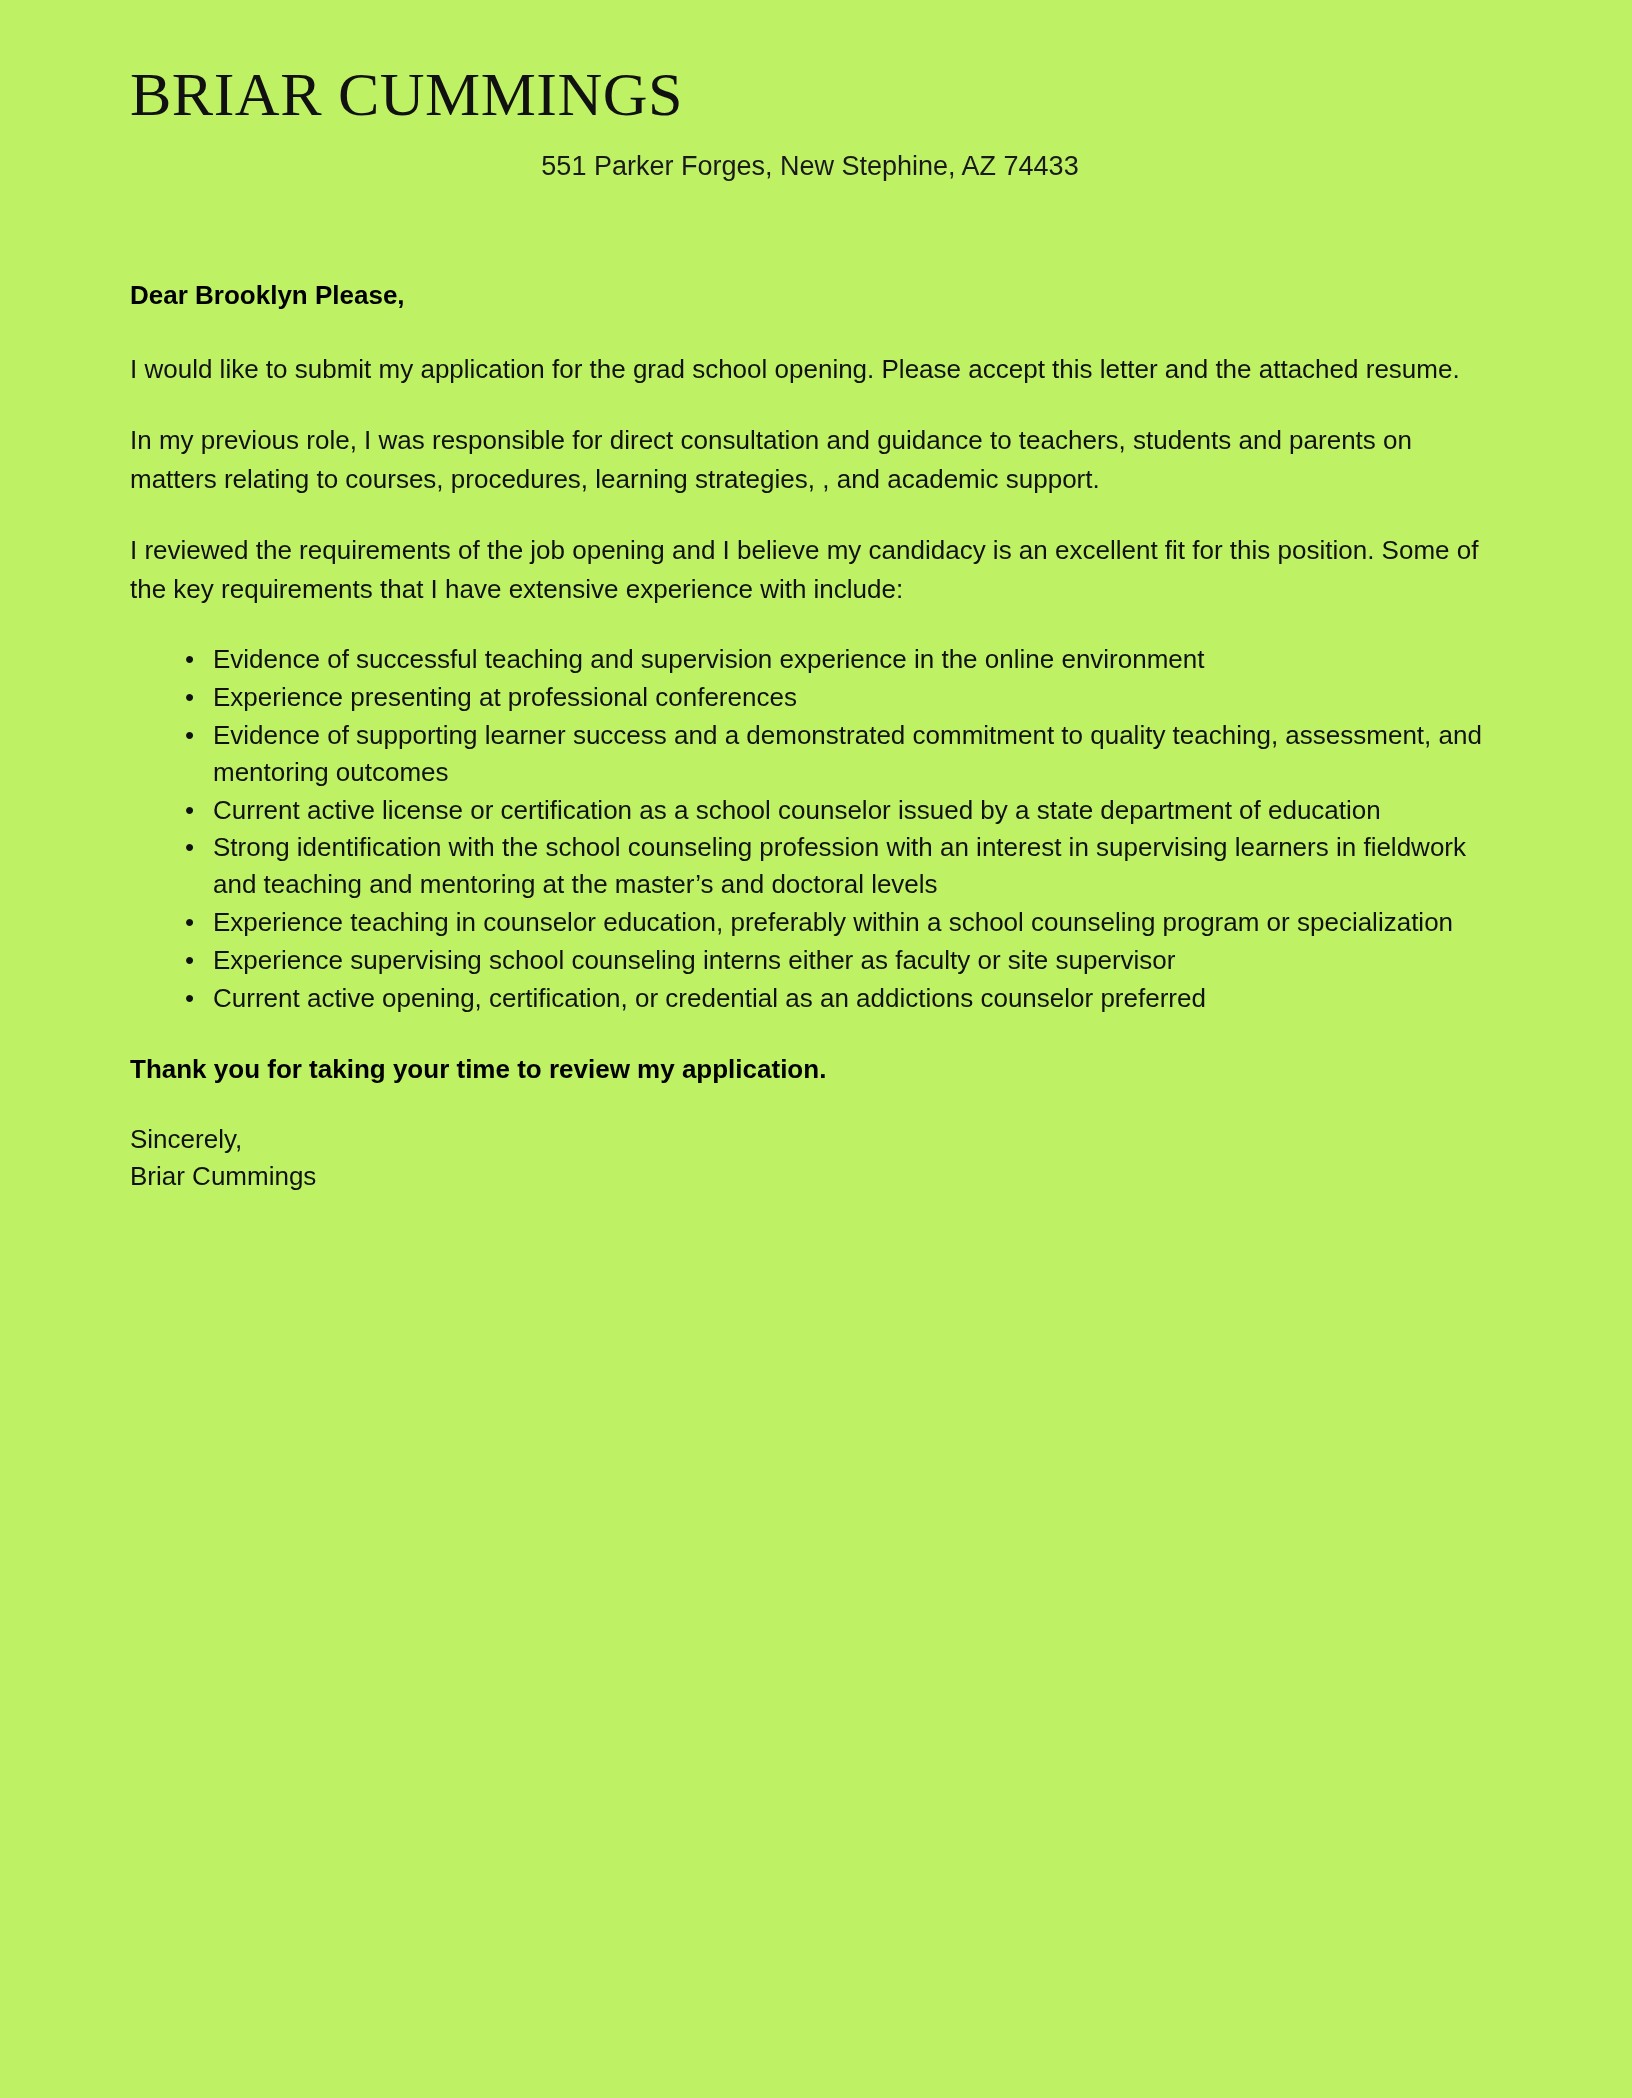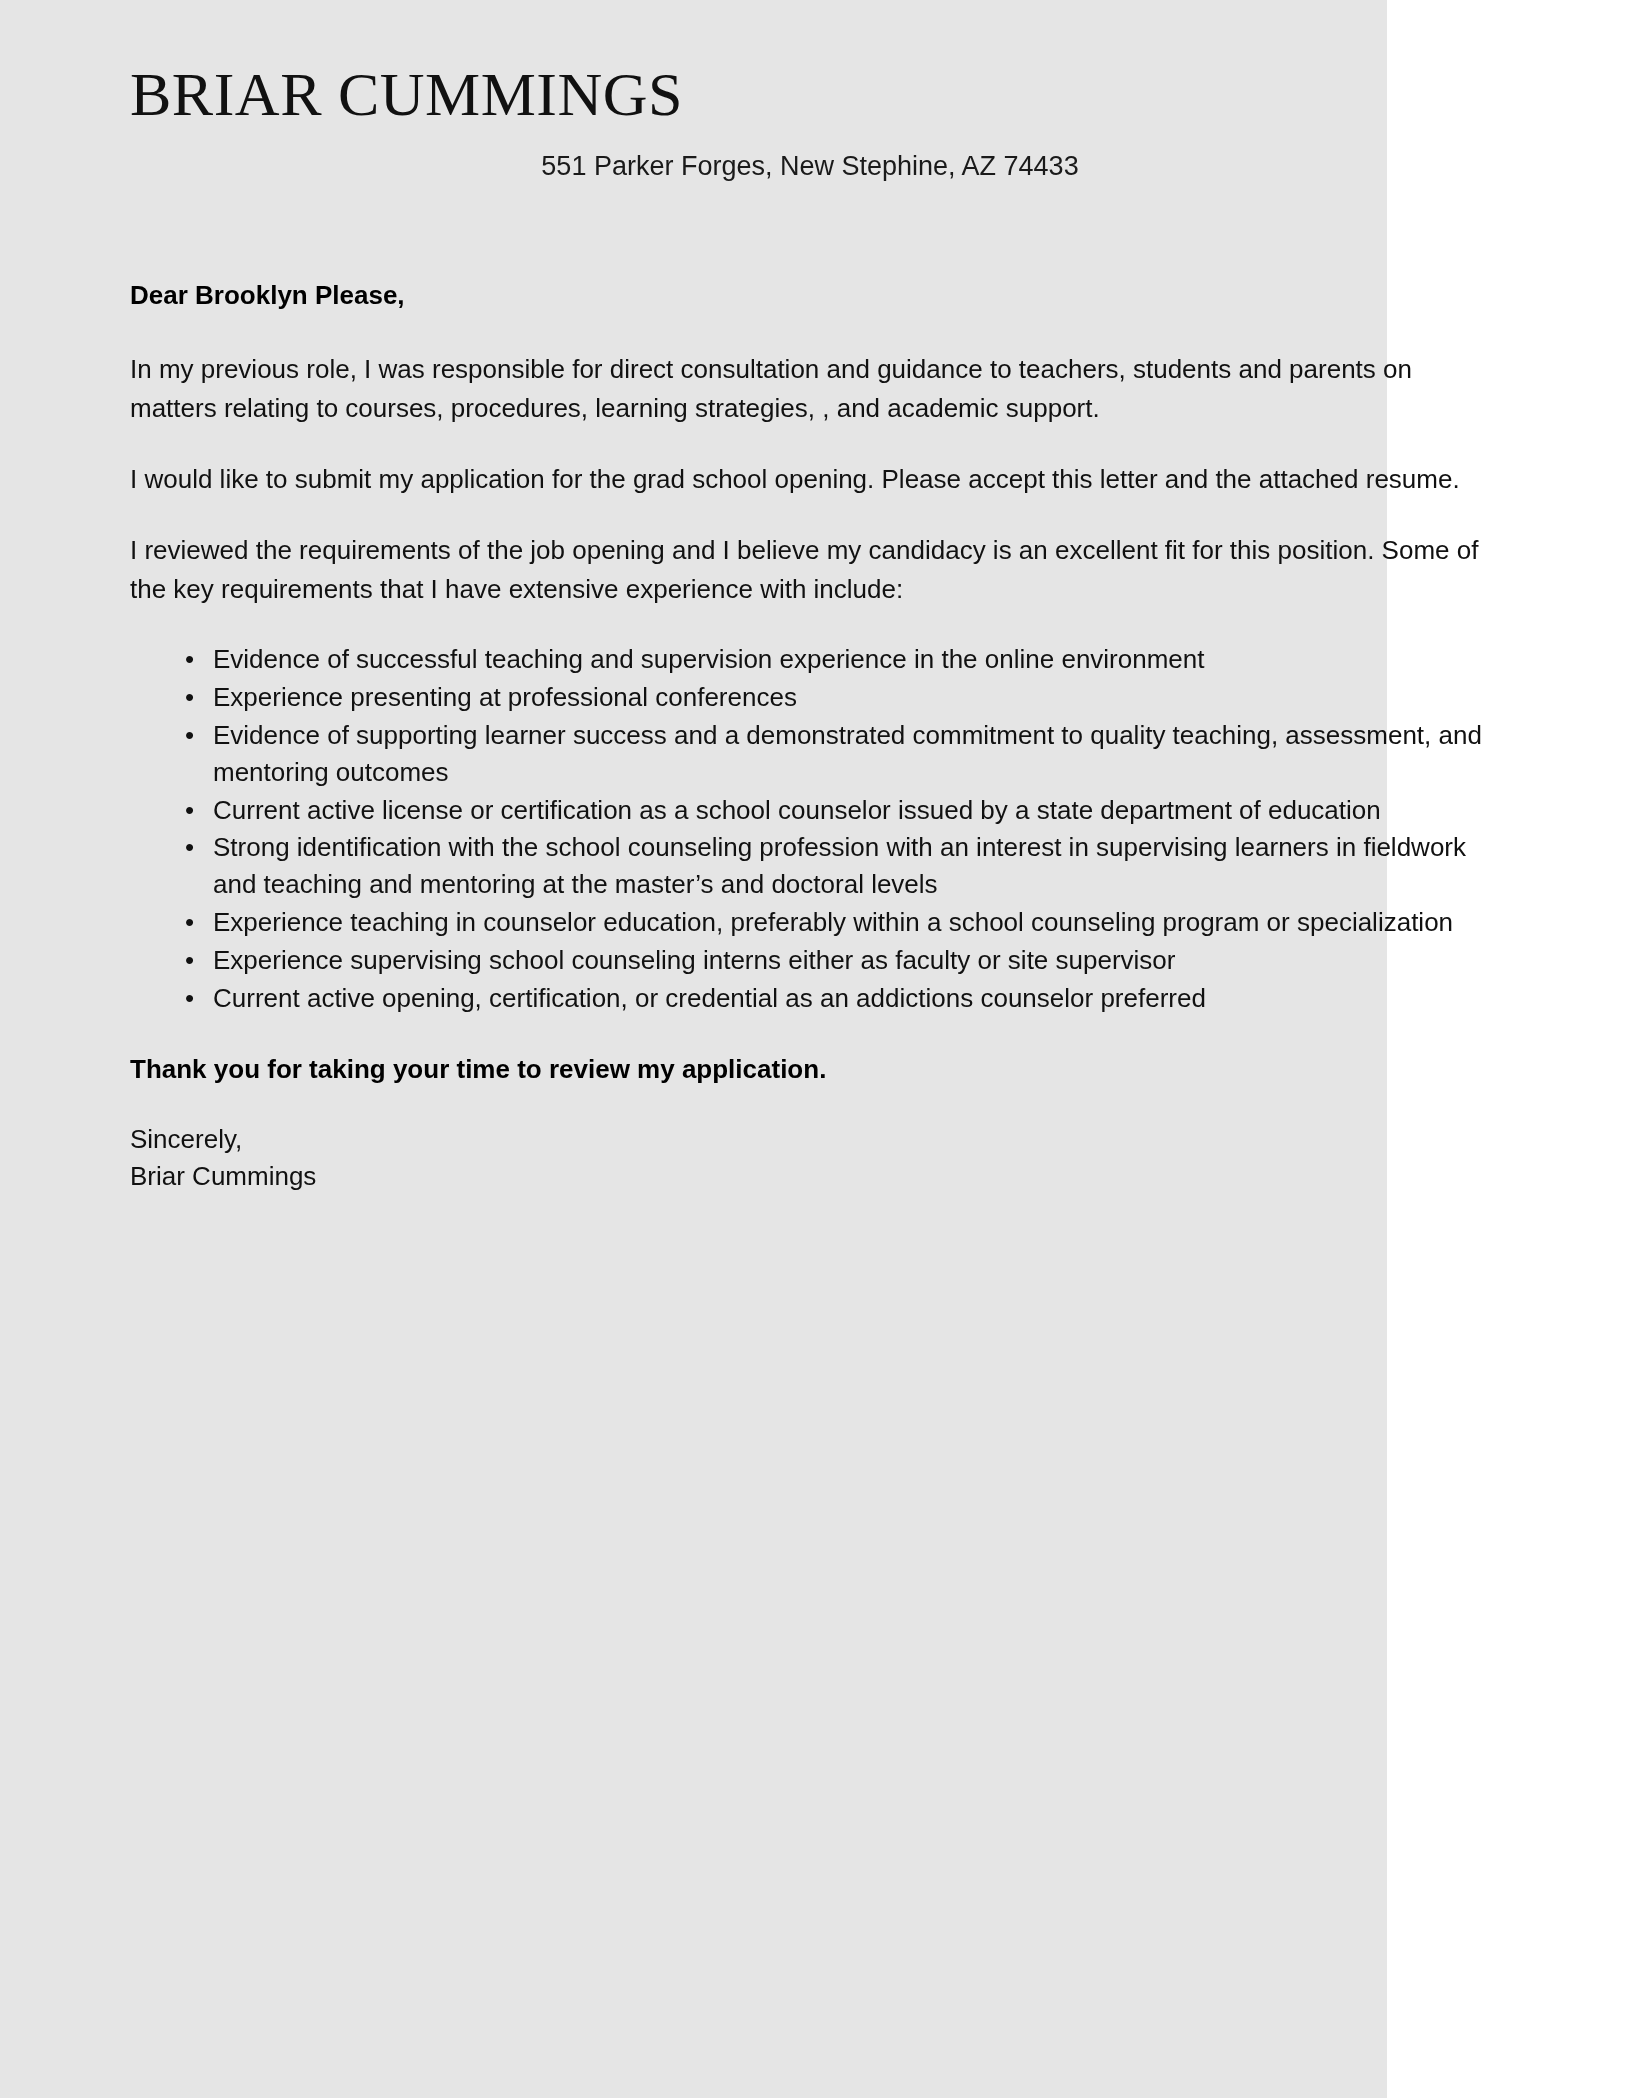--- a/index.html
+++ b/index.html
@@ -1,23 +1,23 @@
 <!DOCTYPE html>
 <html><head>
 <meta charset="utf-8">
 <style>
   html, body {
     margin: 0;
     padding: 0;
     background: #ffffff;
   }
   .page {
-    width: 1387px;
+    width: 1632px;
     height: 2098px;
-    background: #e5e5e5;
+    background: #bef264;
     position: relative;
     box-sizing: border-box;
     padding: 62px 120px 0 130px;
     font-family: "Liberation Sans", sans-serif;
     color: #000000;
     -webkit-font-smoothing: antialiased;
   }
   .letter-body {
     width: 1360px;
   }
@@ -103,23 +103,23 @@
   <div class="letter-body">
 
     <h1 class="name-heading">BRIAR CUMMINGS</h1>
 
     <p class="address-line">551 Parker Forges, New Stephine, AZ 74433</p>
 
     <div class="spacer-after-header"></div>
 
     <p class="salutation">Dear Brooklyn Please,</p>
 
+    <p class="body-par">I would like to submit my application for the grad school opening. Please accept this letter and the attached resume.</p>
+
     <p class="body-par">In my previous role, I was responsible for direct consultation and guidance to teachers, students and parents on matters relating to courses, procedures, learning strategies, , and academic support.</p>
-
-    <p class="body-par">I would like to submit my application for the grad school opening. Please accept this letter and the attached resume.</p>
 
     <p class="body-par">I reviewed the requirements of the job opening and I believe my candidacy is an excellent fit for this position. Some of the key requirements that I have extensive experience with include:</p>
 
     <ul class="req-list">
       <li>Evidence of successful teaching and supervision experience in the online environment</li>
       <li>Experience presenting at professional conferences</li>
       <li>Evidence of supporting learner success and a demonstrated commitment to quality teaching, assessment, and mentoring outcomes</li>
       <li>Current active license or certification as a school counselor issued by a state department of education</li>
       <li>Strong identification with the school counseling profession with an interest in supervising learners in fieldwork and teaching and mentoring at the master’s and doctoral levels</li>
       <li>Experience teaching in counselor education, preferably within a school counseling program or specialization</li>

